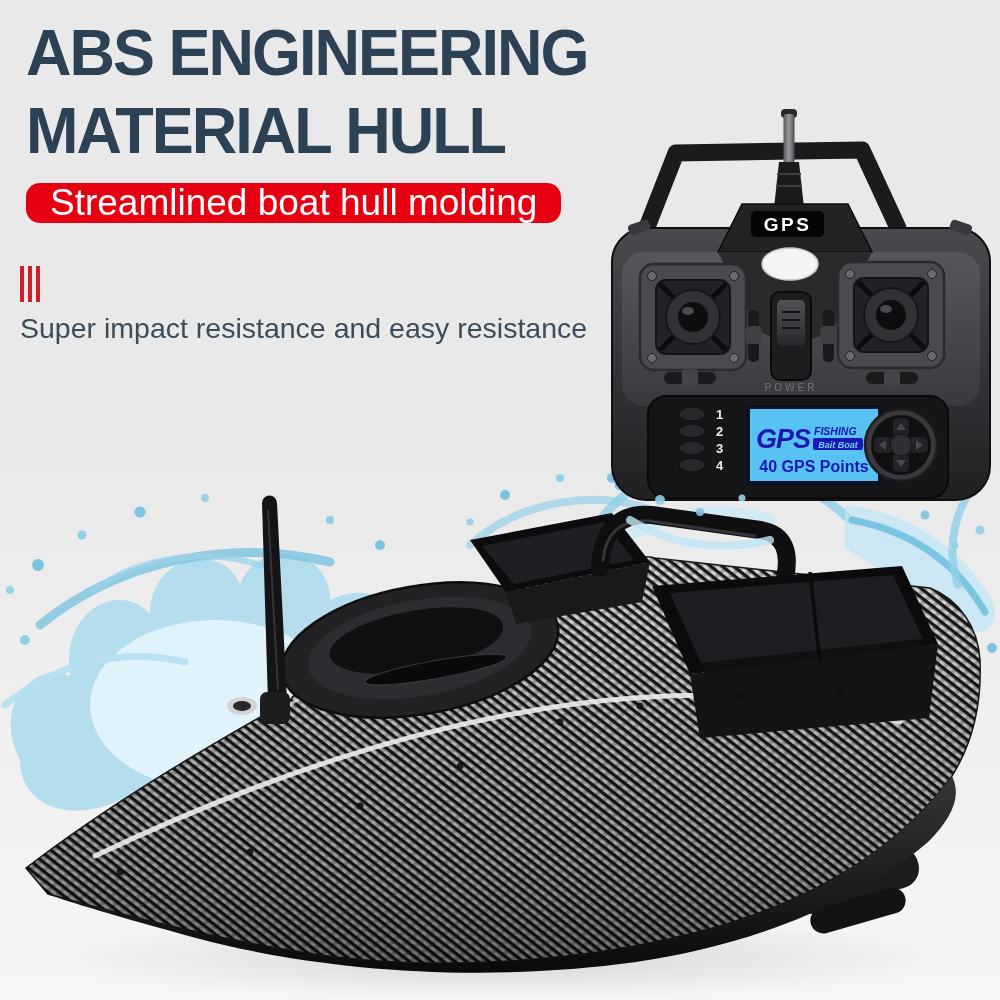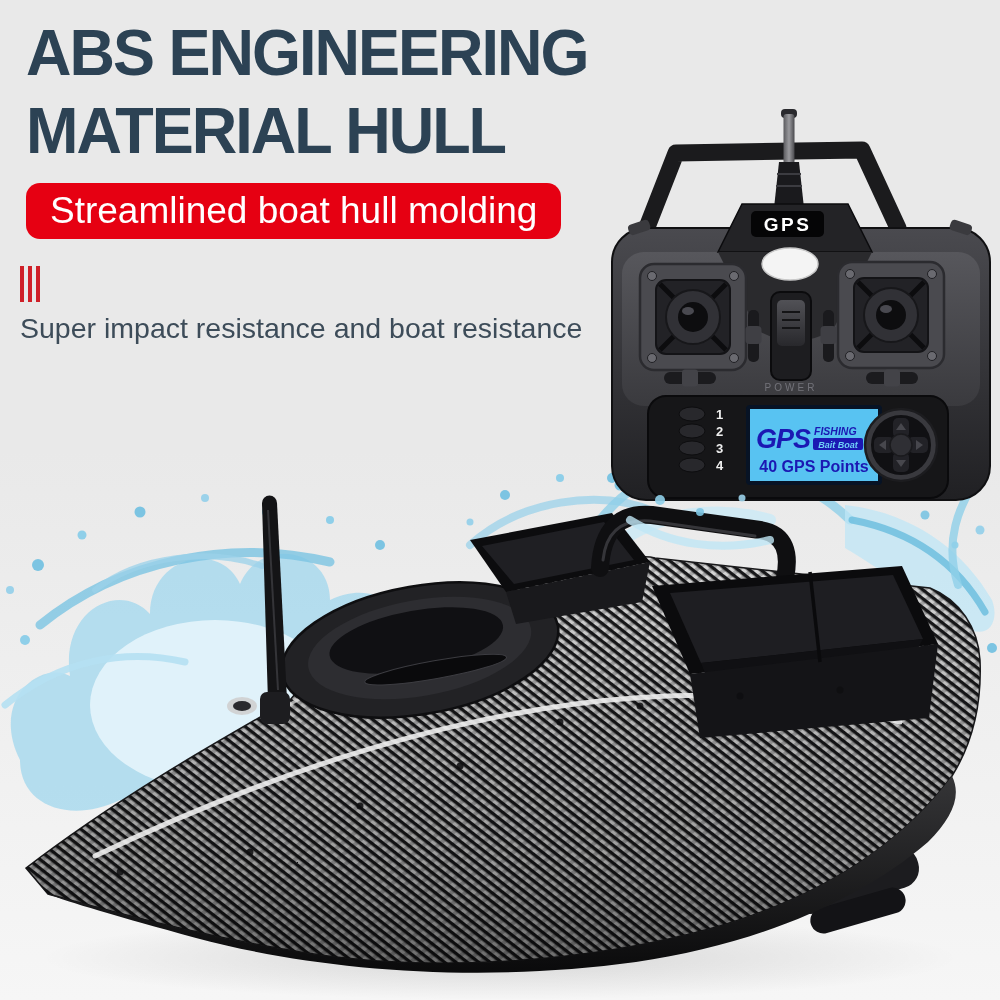--- a/index.html
+++ b/index.html
@@ -9,21 +9,21 @@
     font-family:"Liberation Sans", sans-serif;
   }
   .art{position:absolute;left:0;top:0;width:1000px;height:1000px;}
   .copy{position:absolute;left:0;top:0;width:1000px;}
   .headline{
     position:absolute;left:26px;top:14px;
     font-weight:bold;font-size:63px;line-height:75px;letter-spacing:-2px;
     color:#2c4254;transform:scaleY(1.04);transform-origin:top left;white-space:nowrap;
   }
   .banner{
-    position:absolute;left:26px;top:183px;height:56px;
+    position:absolute;left:26px;top:183px;height:40px;
     background:#e60012;border-radius:14px;padding:0 24px;
     display:flex;align-items:center;
   }
   .banner span{color:#ffffff;font-size:37px;font-weight:normal;letter-spacing:0;white-space:nowrap;}
   .accent-bars{position:absolute;left:20px;top:266px;display:flex;gap:4px;height:36px;}
   .accent-bars i{display:block;width:4px;height:36px;background:#cf2028;}
   .desc{
     position:absolute;left:20px;top:310px;
     font-size:28.5px;line-height:36px;color:#3d4c59;letter-spacing:0;
   }
@@ -330,16 +330,16 @@
       <span>Streamlined boat hull molding</span>
     </div>
 
     <div class="accent-bars">
       <i></i>
       <i></i>
       <i></i>
     </div>
 
     <div class="desc">
-      <div>Super impact resistance and boat resistance</div>
+      <div>Super impact resistance and easy resistance</div>
     </div>
   </div>
 </div>
 
 </body></html>

